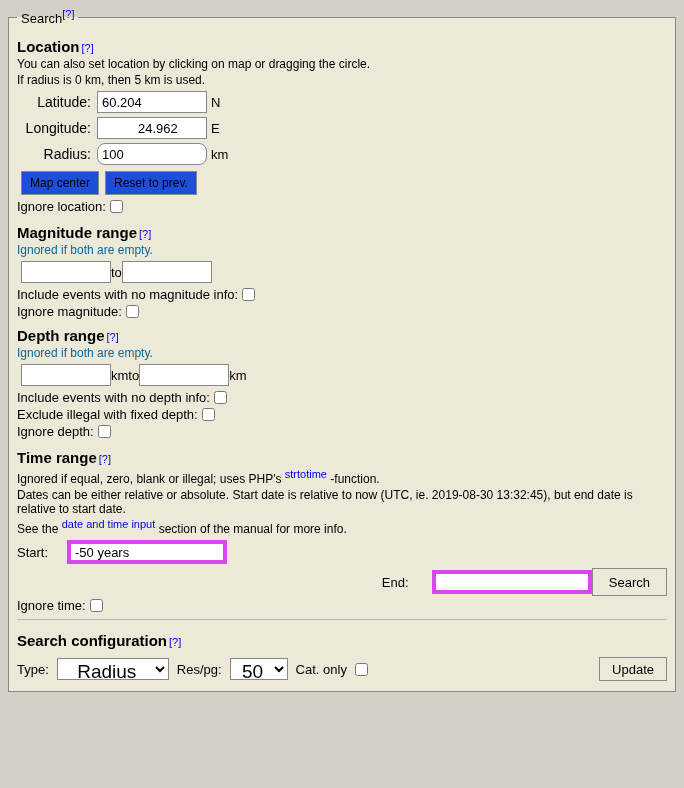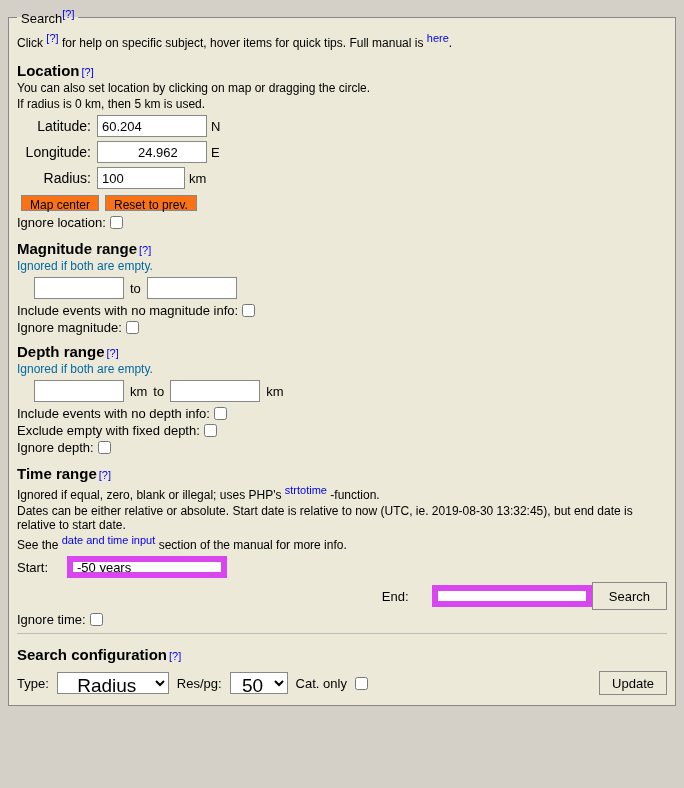--- a/index.html
+++ b/index.html
@@ -68,45 +68,44 @@
       font-size: 13px;
     }
     .button-row {
       display: flex;
       align-items: center;
       margin: 6px 0 4px 4px;
       gap: 6px;
     }
     .btn {
       border: 1px solid #888;
-      background: #f97316;
+      background: #1d4ed8;
       padding: 2px 8px;
       font-size: 12px;
       cursor: pointer;
-      height: 16px;
+      height: 24px;
     }
     .checkbox-row {
       display: flex;
       align-items: center;
       margin: 2px 0;
       font-size: 13px;
     }
     .checkbox-row input[type="checkbox"] {
       margin-left: 4px;
     }
     .ignored-text {
       font-size: 12px;
       color: #0369a1;
       margin-bottom: 4px;
     }
     .range-row {
       display: flex;
       align-items: center;
-      gap: 6px;
-      margin: 4px 17px;
+      margin: 4px 4px;
     }
     .range-input {
       border: 1px solid #888;
       background: #fff;
       height: 22px;
       padding: 2px 4px;
       font-size: 13px;
     }
     .to-label { font-size: 13px; }
     .time-section { margin-top: 4px; }
@@ -119,24 +118,24 @@
     .time-field-row {
       display: flex;
       align-items: center;
       margin: 4px 0;
     }
     .time-label {
       width: 50px;
       font-size: 13px;
     }
     .time-input {
-      border: 6px solid #d946ef;
+      border: 4px solid #d946ef;
       background: #fff;
       height: 22px;
-      padding: 2px 4px;
+      padding: 8px 4px;
       font-size: 13px;
       width: 160px;
     }
     .search-btn {
       background: #ece9d8;
       border: 1px solid #888;
       padding: 4px 16px;
       font-size: 13px;
       cursor: pointer;
       height: 28px;
@@ -182,26 +181,20 @@
     }
   </style>
 </head>
 <body>
 
 <fieldset class="outer-fieldset">
   <legend class="outer-legend">
     <span>Search</span><a class="help-link" href="#">[?]</a>
   </legend>
 
-  <div class="click-help">
-    <span>Click</span>
-    <a class="help-link" href="#">[?]</a>
-    <span>for help on specific subject, hover items for quick tips. Full manual is</span>
-    <a class="help-link" href="#">here</a><span>.</span>
-  </div>
 
   <div class="location-section">
     <div class="section-title-row">
       <span class="section-title">Location</span>
         <a class="help-link" href="#">[?]</a>
     </div>
     <div class="desc-text">You can also set location by clicking on map or dragging the circle.</div>
     <div class="desc-text">If radius is 0 km, then 5 km is used.</div>
 
     <div class="field-row">
@@ -211,21 +204,21 @@
     </div>
 
     <div class="field-row">
       <span class="field-label">Longitude:</span>
       <input class="field-input" type="text" style="width: 110px; padding-left: 40px;" value="24.962">
       <span class="field-unit">E</span>
     </div>
 
     <div class="field-row">
       <span class="field-label">Radius:</span>
-      <input class="field-input" type="text" style="width: 88px;" value="100">
+      <input class="field-input" type="text" style="width: 110px; border-radius: 8px;" value="100">
       <span class="field-unit">km</span>
     </div>
 
     <div class="button-row">
       <button class="btn">Map center</button>
       <button class="btn">Reset to prev.</button>
     </div>
 
     <div class="checkbox-row">
       <span>Ignore location:</span>
@@ -265,21 +258,21 @@
       <span class="to-label">km</span>
       <span class="to-label">to</span>
       <input class="range-input" type="text" style="width: 90px;" value="">
       <span class="to-label">km</span>
     </div>
     <div class="checkbox-row">
       <span>Include events with no depth info:</span>
       <input type="checkbox" style="">
     </div>
     <div class="checkbox-row">
-      <span>Exclude empty with fixed depth:</span>
+      <span>Exclude illegal with fixed depth:</span>
       <input type="checkbox" style="">
     </div>
     <div class="checkbox-row">
       <span>Ignore depth:</span>
       <input type="checkbox" style="">
     </div>
   </div>
 
   <div class="time-section">
     <div class="section-title-row">

